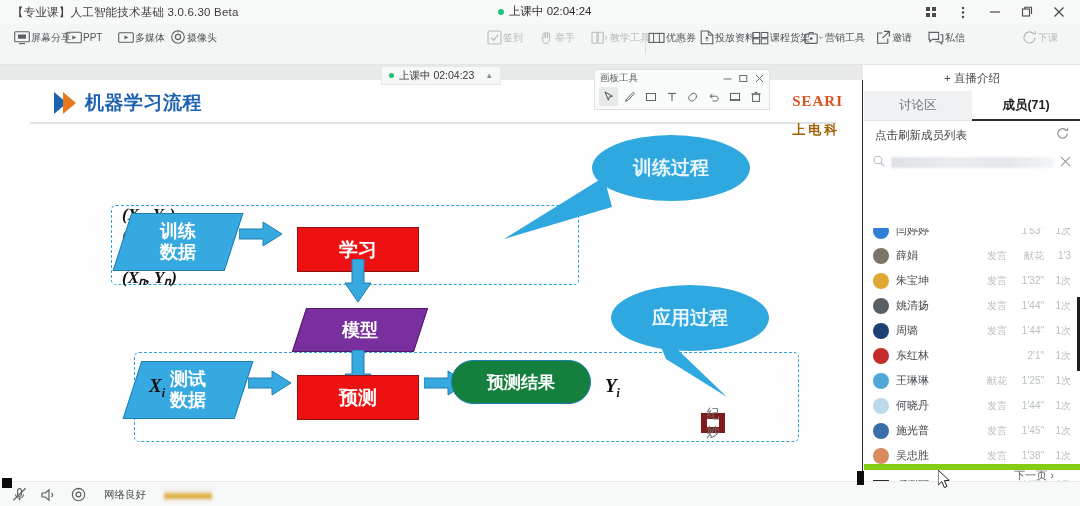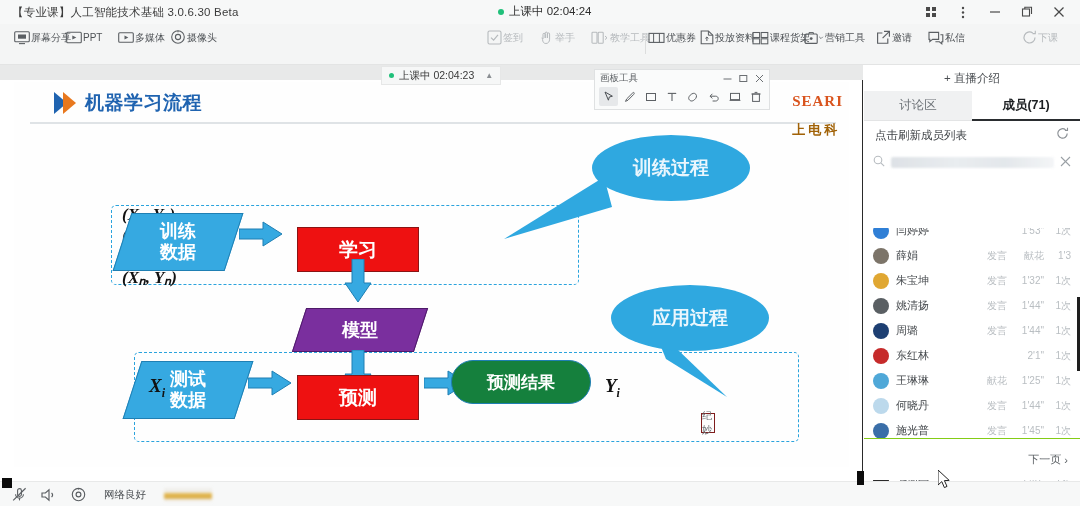--- a/index.html
+++ b/index.html
@@ -106,22 +106,22 @@
              color: #eaf6fd; font-weight: bold; font-size: 19px; }
   .co-train { left: 578px; top: 53px; width: 158px; height: 66px; }
   .co-apply { left: 597px; top: 203px; width: 158px; height: 66px; }
 
   .xi { position: absolute; font-family: "Liberation Serif", serif; font-style: italic; font-weight: bold;
         font-size: 19px; color: #111; }
   .xi-left { left: 135px; top: 293px; }
   .xi-right { left: 591px; top: 293px; }
   .xi sub { font-size: 12px; }
 
-  .name-tag { position: absolute; left: 687px; top: 331px; width: 14px; height: 20px;
-              border: 1px solid #7f1d1d; background: #fdfdfd; color: #6a6e72; font-size: 10px;
+  .name-tag { position: absolute; left: 687px; top: 331px; width: 24px; height: 20px;
+              border: 6px solid #7f1d1d; background: #fdfdfd; color: #6a6e72; font-size: 13px;
               display: flex; align-items: center; justify-content: center; }
 
   
   .timer-pill { position: absolute; left: 381px; top: 66px; height: 19px; background: #f6f7f7;
                 border: 1px solid #e6e7e7; display: flex; align-items: center; gap: 5px; padding: 0 7px; }
   .timer-dot { width: 5px; height: 5px; border-radius: 50%; background: #20c07a; }
   .timer-text { font-size: 10.5px; color: #3a3a3a; white-space: nowrap; }
   .timer-caret { font-size: 8px; color: #8a8e92; margin-left: 6px; }
 
   
@@ -161,23 +161,23 @@
   .avatar { width: 16px; height: 16px; border-radius: 50%; flex: none; }
   .mname { font-size: 11px; color: #44484c; white-space: nowrap; overflow: hidden;
            text-overflow: ellipsis; max-width: 78px; }
   .mmeta { margin-left: auto; display: flex; align-items: center; gap: 7px; }
   .mtag { font-size: 10px; color: #b9bec2; white-space: nowrap; }
   .mtag.w { width: 26px; text-align: right; }
   .mtag.t { width: 30px; text-align: right; }
   .mtag.c { width: 20px; text-align: right; }
 
   .rp-scroll { position: absolute; right: 0; top: 232px; width: 3px; height: 74px; background: #1e1e1e; }
-  .rp-next { position: absolute; left: 0; bottom: 0; width: 216px; height: 42px;
-             display: flex; align-items: center; justify-content: flex-end; padding-right: 12px;
-             background: #fff; border-top: 1px solid #84cc16; }
+  .rp-next { position: absolute; left: 0; bottom: 0; width: 216px; height: 16px;
+             display: flex; align-items: center; justify-content: flex-end; padding-right: 26px;
+             background: #fff; border-top: 6px solid #84cc16; }
   .rp-next-txt { font-size: 11px; color: #5c6165; }
 
   
   .bottombar { position: absolute; left: 0; top: 481px; width: 1080px; height: 25px;
                background: #f7f8f8; border-top: 1px solid #e8e9e9; }
   .bb-left { position: absolute; left: 12px; top: 0; height: 25px; display: flex; align-items: center; gap: 14px; }
   .bb-ico { color: #5a5e62; display: flex; align-items: center; }
   .bb-net { font-size: 10.5px; color: #4b4f53; margin-left: 4px; }
   .bb-blur { width: 48px; height: 14px; margin-left: 4px;
              background: linear-gradient(180deg,#f0eee9 35%,#e2b23c 36%, #d8a63a 75%, #f3f1ec 76%);

